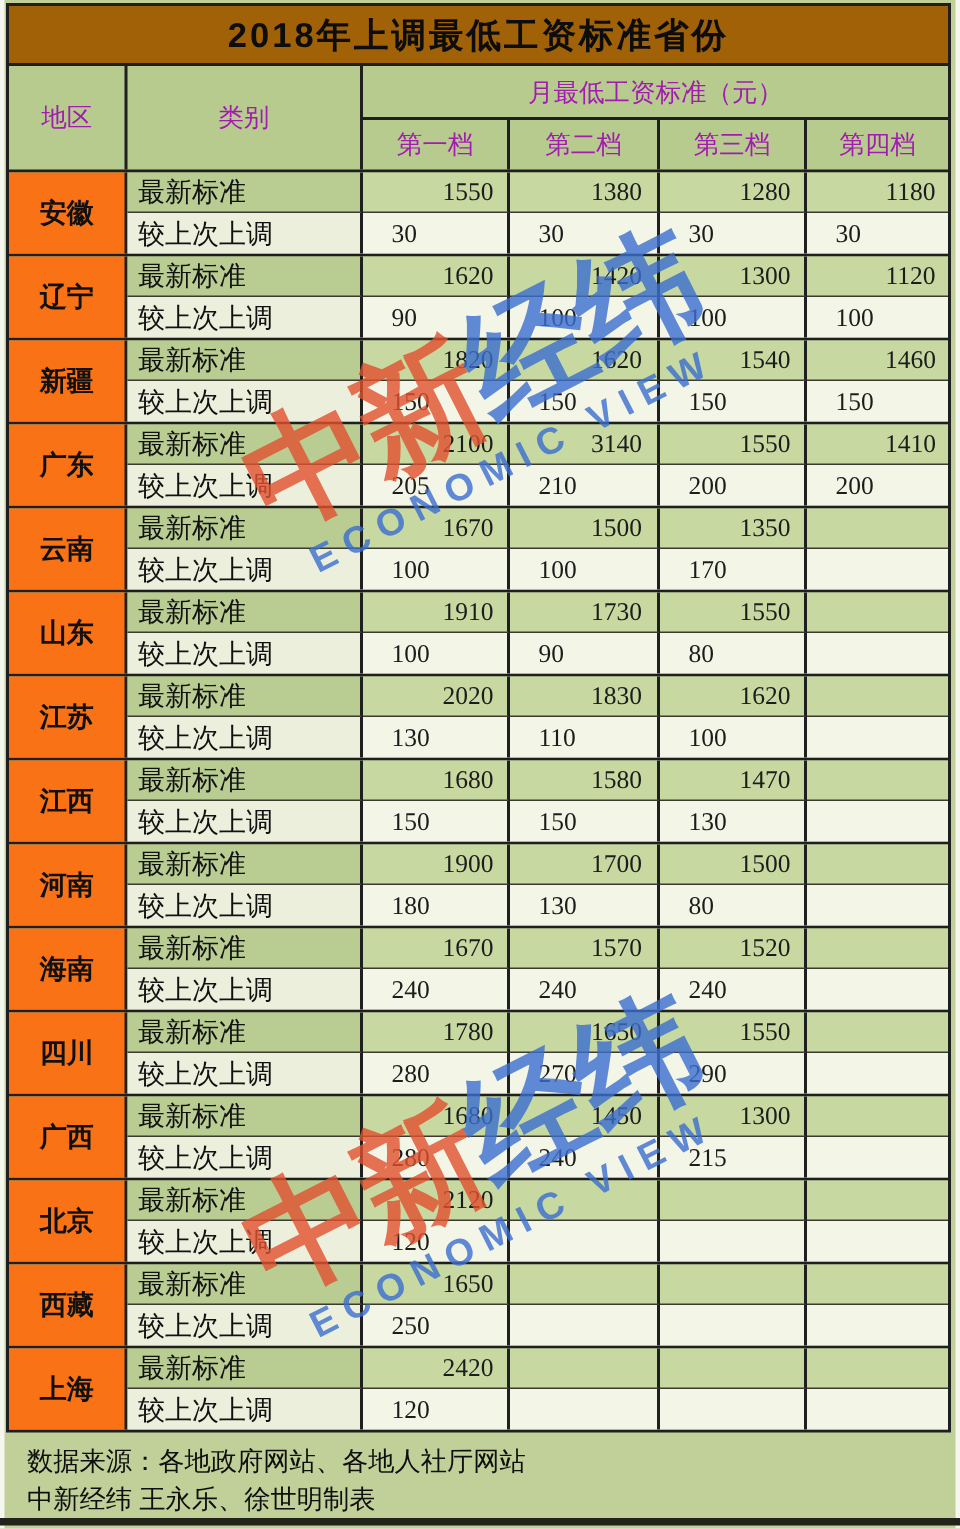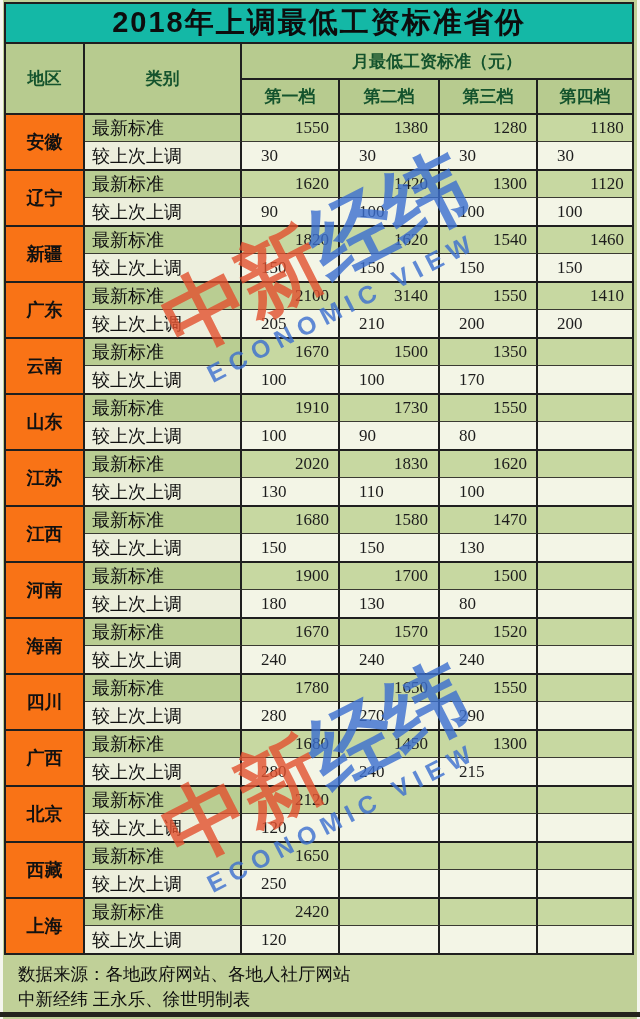--- a/index.html
+++ b/index.html
@@ -3,28 +3,28 @@
 <meta charset="utf-8">
 <style>
   * { margin:0; padding:0; box-sizing:border-box; }
   html,body { width:640px; height:1019px; }
   body { position:relative; background:#f5f6ee; font-family:"Liberation Sans",sans-serif; overflow:hidden; }
   .page { position:absolute; left:0; top:0; width:640px; height:1019px; background:#c0d098; }
   .edge { position:absolute; top:0; bottom:0; width:3px; background:#f5f6ee; z-index:8; }
   .edge.left { left:0; } .edge.right { right:0; }
 
   .table { position:absolute; left:4px; top:2px; width:630px; border:2px solid #1f1f1f; z-index:2; }
-  .title-bar { height:40px; border-bottom:2px solid #1f1f1f; background:#14b8a6;
+  .title-bar { height:40px; border-bottom:2px solid #1f1f1f; background:#a16207;
     display:flex; align-items:center; justify-content:center;
-    font-size:29px; font-weight:bold; color:#0d0d0d; letter-spacing:2px; }
+    font-size:23px; font-weight:bold; color:#0d0d0d; letter-spacing:2px; }
 
   .cols { display:grid; grid-template-columns:79px 157px 98px 100px 98px 94px; }
   .header-grid { grid-template-rows:36px 33px; background:#b7cb8f; border-bottom:2px solid #1f1f1f; }
   .hc { display:flex; align-items:center; justify-content:center;
-        font-size:17px; font-weight:bold; color:#14532d; }
+        font-size:17px; font-weight:normal; color:#a21caf; }
   .hc.region { grid-row:1/3; grid-column:1; border-right:2px solid #1f1f1f; }
   .hc.category { grid-row:1/3; grid-column:2; border-right:2px solid #1f1f1f; }
   .hc.wage { grid-row:1; grid-column:3/7; border-bottom:2px solid #1f1f1f; }
   .hc.tier { grid-row:2; border-right:2px solid #1f1f1f; }
   .hc.tier.last { border-right:none; }
 
   .group { grid-template-rows:27px 27px; border-top:2px solid #1f1f1f; }
   .group:first-child { border-top:none; }
   .region-cell { grid-row:1/3; grid-column:1; background:#f97316; border-right:2px solid #1f1f1f;
     display:flex; align-items:center; justify-content:center;

